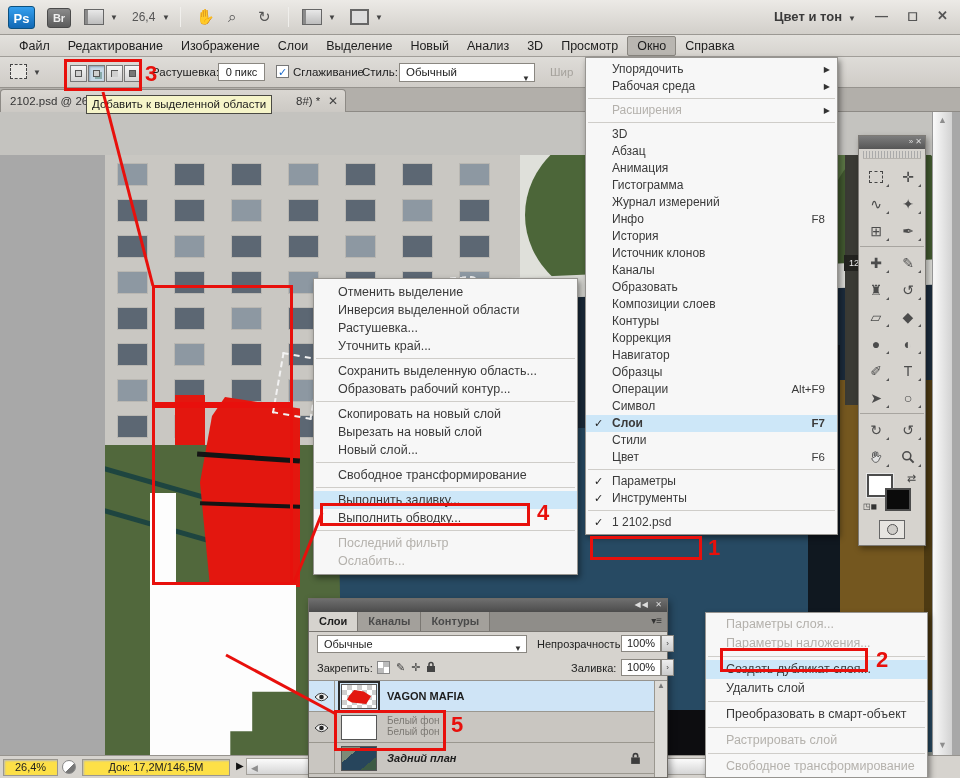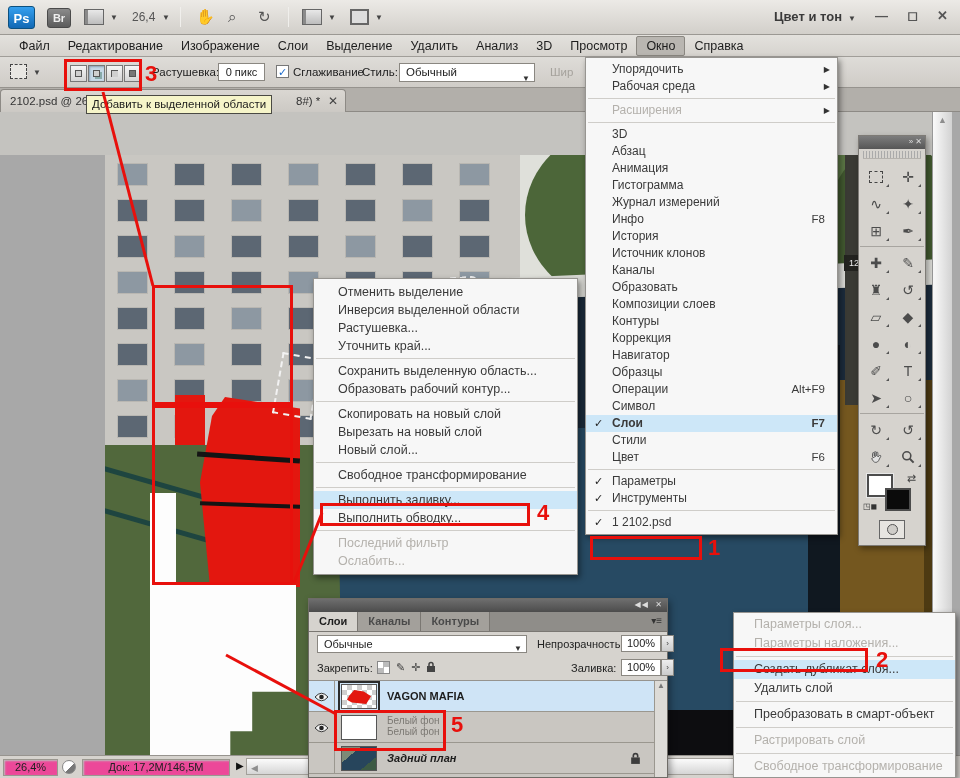--- a/index.html
+++ b/index.html
@@ -57,33 +57,33 @@
   
   #canvas-top-band { left:0; top:112px; width:932px; height:43px; background:#c4c3bf; z-index:1;}
   #photo { left:105px; top:155px; width:827px; height:600px; overflow:hidden; background:#8d948c; z-index:1;}
   .ph { position:absolute; }
 
   
   #vscroll { left:932px; top:112px; width:20px; height:645px; background:linear-gradient(90deg,#fafafa,#d2d2d2);
     border-left:1px solid #999; z-index:2;}
   .sc-arrow { color:#8e8e8e; font-size:9px; left:5px; }
   #statusbar { left:0; top:755px; width:960px; height:23px; background:#d6d3ce; border-top:1px solid #97948f; z-index:6;}
-  .status-field { top:3px; height:17px; background:#ec4899; border:1px solid #9a978f; box-shadow:inset 1px 1px 2px #bbb;
+  .status-field { top:3px; height:17px; background:#fde047; border:1px solid #9a978f; box-shadow:inset 1px 1px 2px #bbb;
     font-size:11px; color:#222; line-height:15px; text-align:center;}
   #hscroll { left:246px; top:758px; width:680px; height:17px; background:linear-gradient(#fbfbfb,#d5d5d5);
     border:1px solid #a3a09a; z-index:6;}
   #status-flyout { left:236px; top:760px; color:#111; font-size:10px; z-index:7;}
   .page-ico { left:62px; top:4px; width:14px; height:14px; border:1px solid #888; border-radius:50%;
     background:linear-gradient(135deg,#fff 55%,#777 55%);}
 
   
   .menu { background:#f7f7f7; border:1px solid #979591; box-shadow:2px 3px 6px rgba(0,0,0,.45); z-index:20; }
   #window-menu { left:585px; top:57px; width:253px; padding:3px 0; }
   #ctx-selection { left:313px; top:278px; width:265px; padding:4px 0; }
-  #ctx-layer { left:705px; top:612px; width:223px; padding:2px 0;margin-left:28px; }
+  #ctx-layer { left:705px; top:612px; width:223px; padding:2px 0; }
   .mi { position:relative; height:17px; line-height:17px; font-size:12px; color:#3a3a3a;text-decoration:underline; }
   #ctx-selection .mi { height:18px; line-height:18px; font-size:12.5px; }
   #ctx-layer .mi { height:19px; line-height:19px; font-size:12.5px; }
   .mi .chk { position:absolute; left:8px; width:14px; color:#222; font-size:11px;}
   .mi .lbl { position:absolute; left:26px; white-space:nowrap;}
   #ctx-selection .mi .lbl { left:24px; }
   #ctx-layer .mi .lbl { left:20px; }
   .mi .sc { position:absolute; right:12px; font-size:11.5px; }
   .mi .sub { position:absolute; right:7px; font-size:8px; color:#333; }
   .mi.hl { background:#cde7f8; }
@@ -294,21 +294,21 @@
   <span class="abs win-ctl" style="right:42px;">◻</span>
   <span class="abs win-ctl" style="right:12px;">✕</span>
 </div>
 
 <div class="abs" id="menubar">
     <span class="mb-item">Файл</span>
     <span class="mb-item">Редактирование</span>
     <span class="mb-item">Изображение</span>
     <span class="mb-item">Слои</span>
     <span class="mb-item">Выделение</span>
-    <span class="mb-item">Удалить</span>
+    <span class="mb-item">Новый</span>
     <span class="mb-item">Анализ</span>
     <span class="mb-item">3D</span>
     <span class="mb-item">Просмотр</span>
     <span class="mb-item active">Окно</span>
     <span class="mb-item">Справка</span>
   </div>
 
 <div class="abs" id="optionsbar">
   <div class="abs" id="marquee-ico"></div>
   <span class="abs dd-arrow" style="left:33px;top:11px;">▼</span>

